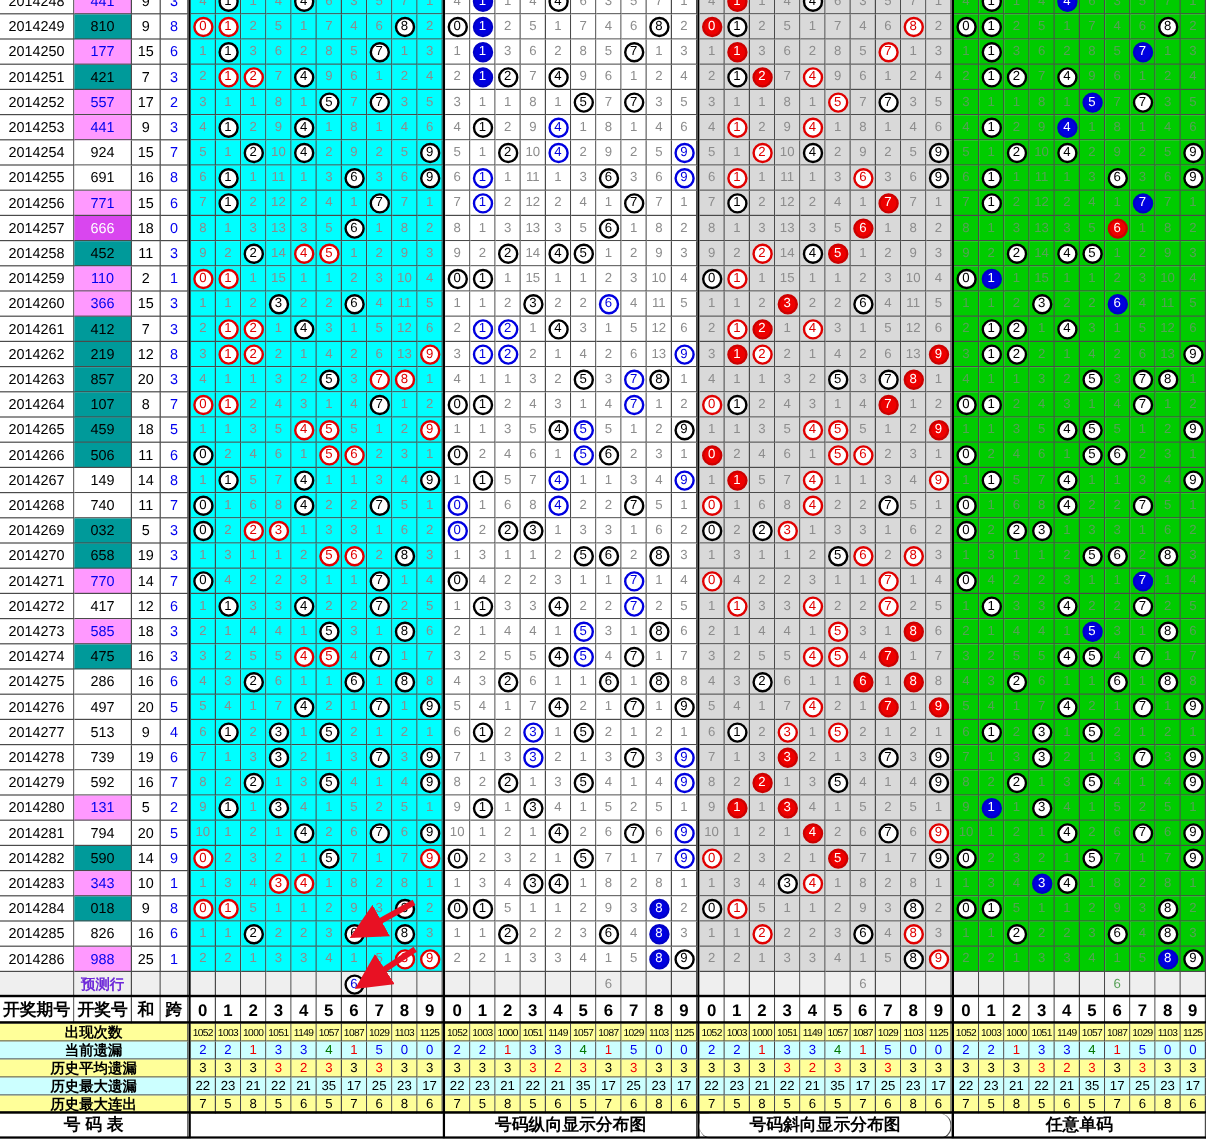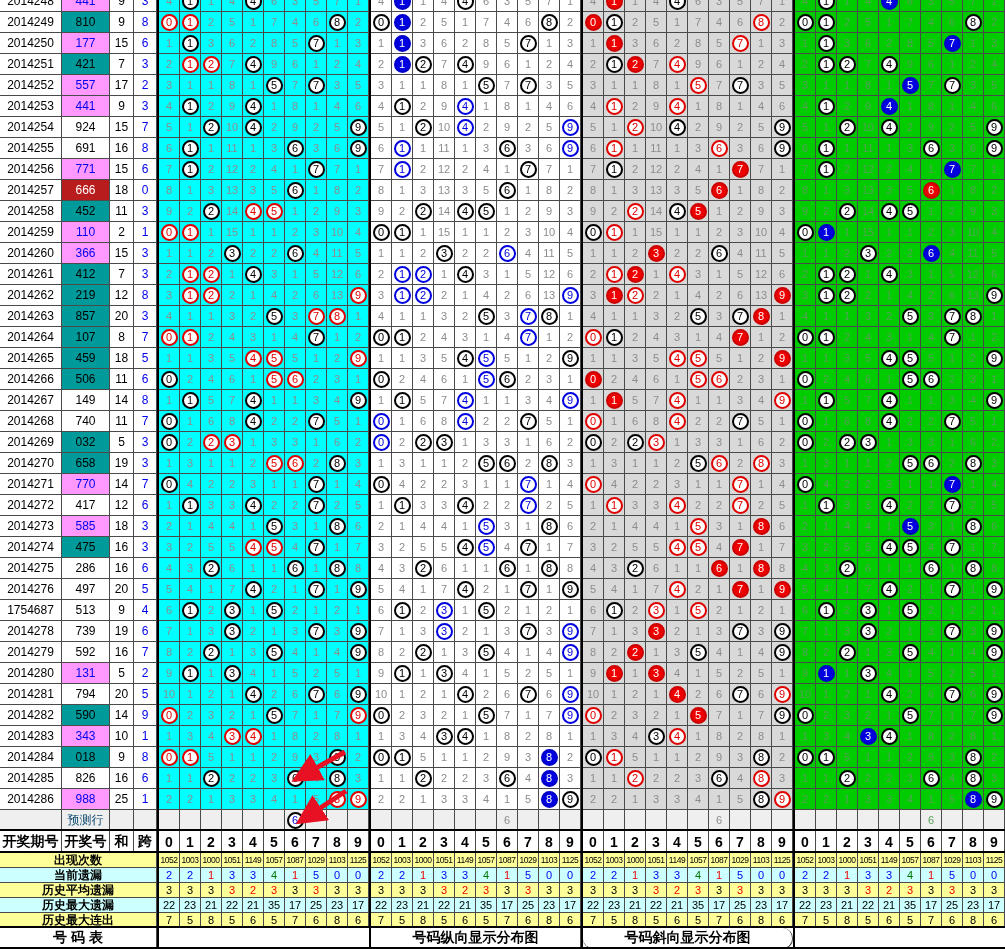--- a/index.html
+++ b/index.html
@@ -10,23 +10,23 @@
   .secP{grid-template-columns:repeat(10,21px);}
   .sec>div{box-sizing:border-box;border-right:1px solid #4a4a4a;border-bottom:1px solid #4a4a4a;
            display:flex;align-items:center;justify-content:center;overflow:hidden;}
   
   .cp{font-size:12px;color:#000;}
   .cn{font-size:12px;color:#000;}
   .ch{font-size:12px;color:#000;}
   .ck{font-size:12px;color:#0000EE;}
   .bg-teal{background:#009A9A;color:#000;}
   .bg-pink{background:#FF99FF;color:#0000EE;}
-  .bg-red{background:#b91c1c;color:#fff;}
+  .bg-red{background:#d946ef;color:#fff;}
   .bg-white{background:#fff;}
-  .bg-pred{background:#EFEFEF;color:#0c4a6e;font-weight:normal;}
+  .bg-pred{background:#EFEFEF;color:#6d28d9;font-weight:bold;}
   .pe{background:#EFEFEF !important;}
   
   .p0 .dcell{background:#00FFFF;}
   .p1 .dcell{background:#FFFFFF;}
   .p2 .dcell{background:#D9D9D9;}
   .p3 .dcell{background:#00CC00;}
   .dcell{font-size:11px;}
   .p0 .plain,.p1 .plain,.p2 .plain{color:#8C8C8C;}
   .p3 .plain{color:#57A057;}
   .cc{display:inline-flex;box-sizing:border-box;width:17px;height:17px;border-radius:50%;
@@ -174,21 +174,21 @@
         <div class="ch">16</div>
         <div class="ck">3</div>
         <div class="cp">2014275</div>
         <div class="cn bg-white">286</div>
         <div class="ch">16</div>
         <div class="ck">6</div>
         <div class="cp">2014276</div>
         <div class="cn bg-white">497</div>
         <div class="ch">20</div>
         <div class="ck">5</div>
-        <div class="cp">1754687</div>
+        <div class="cp">2014277</div>
         <div class="cn bg-white">513</div>
         <div class="ch">9</div>
         <div class="ck">4</div>
         <div class="cp">2014278</div>
         <div class="cn bg-white">739</div>
         <div class="ch">19</div>
         <div class="ck">6</div>
         <div class="cp">2014279</div>
         <div class="cn bg-white">592</div>
         <div class="ch">16</div>
@@ -2984,20 +2984,21 @@
         <div class="st bgY">7</div>
         <div class="st bgY">5</div>
         <div class="st bgY">8</div>
         <div class="st bgY">5</div>
         <div class="st bgY">6</div>
         <div class="st bgY">5</div>
         <div class="st bgY">7</div>
         <div class="st bgY">6</div>
         <div class="st bgY">8</div>
         <div class="st bgY">6</div>
+        <div class="ft" style="grid-column: 1 / -1;">任意单码</div>
       </div>
     </div>
   <div class="ol" style="top:829px"></div>
   <div class="ol" style="top:851px"></div>
   <div class="ol" style="top:926px"></div>
   <div class="ol" style="top:947px"></div>
   <svg id="arrows" width="1005" height="949">
       <defs>
         <marker id="ah" markerWidth="6" markerHeight="6" refX="4.5" refY="3" orient="auto">
           <path d="M0,0 L6,3 L0,6 Z" fill="#E81123"></path>

